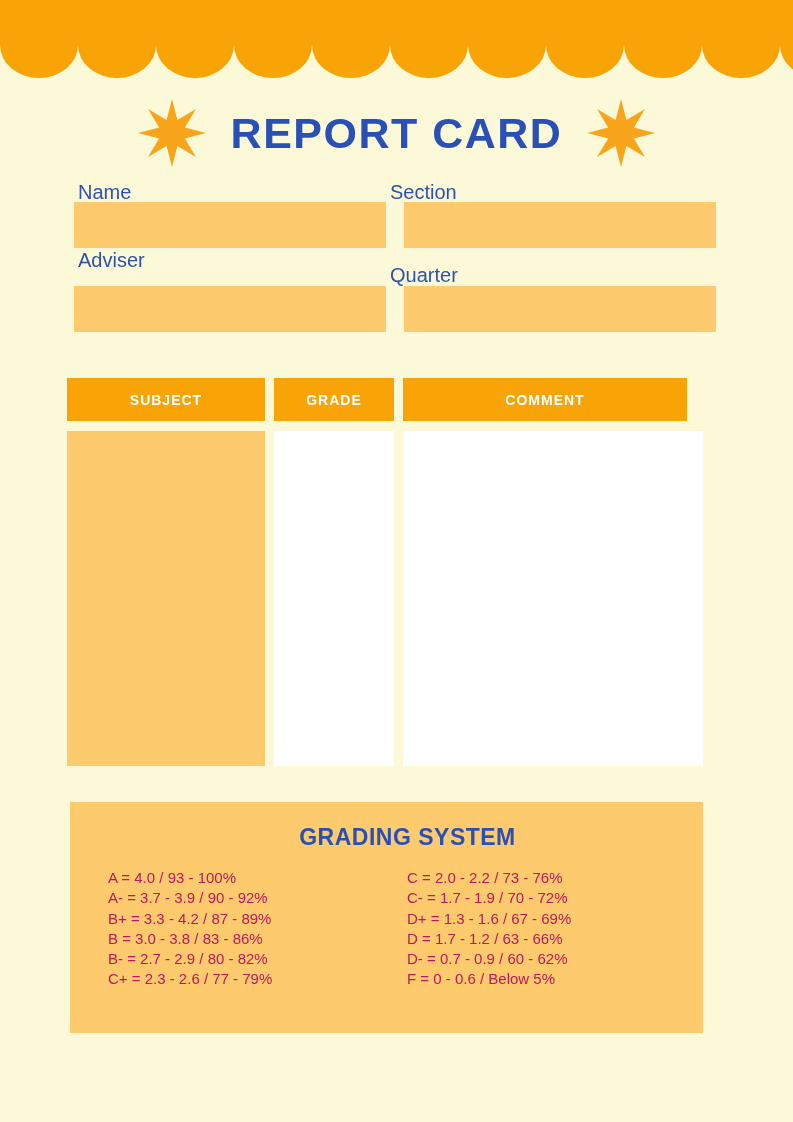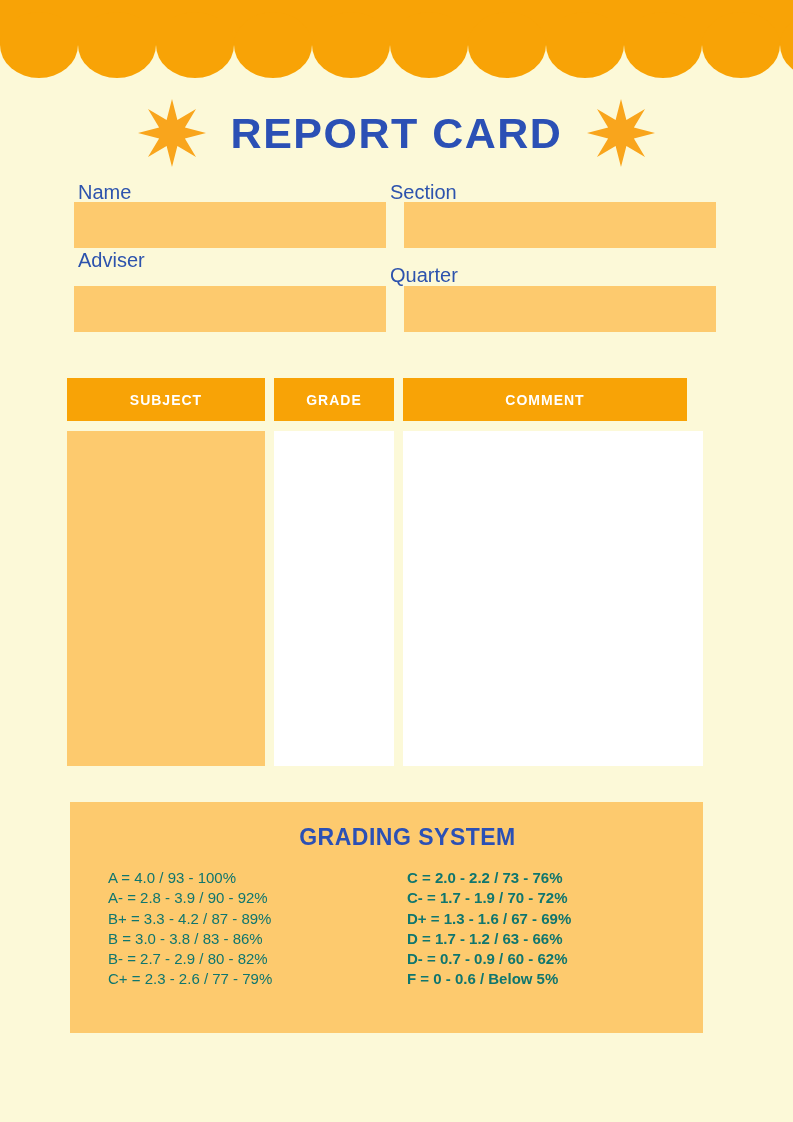--- a/index.html
+++ b/index.html
@@ -82,28 +82,28 @@
     text-align: center;
     color: #2B50B5;
     font-size: 23px;
     font-weight: 800;
     letter-spacing: 0.5px;
     margin-left: 21px;
   }
   .grading-col {
     position: absolute;
     top: 66px;
-    color: #0f766e;
+    color: #be185d;
     font-size: 15px;
     font-weight: 500;
     line-height: 20.3px;
     white-space: nowrap;
   }
   .grading-col-left  { left: 38px; }
-  .grading-col-right { left: 337px; font-weight: bold; }
+  .grading-col-right { left: 337px; }
 </style>
 </head>
 <body>
 
 <div class="page">
 
   <svg class="scallop-border" viewBox="0 0 793 80" xmlns="http://www.w3.org/2000/svg" aria-hidden="true">
     <rect x="0" y="0" width="793" height="45" fill="#F8A306"></rect>
     <ellipse cx="39" cy="45" rx="39" ry="33" fill="#F8A306"></ellipse>
     <ellipse cx="117" cy="45" rx="39" ry="33" fill="#F8A306"></ellipse>
@@ -145,21 +145,21 @@
   <div class="th-cell" style="left:403px; width:284px;">COMMENT</div>
 
   <div class="td-cell td-subject" style="left:67px; width:198px;"></div>
   <div class="td-cell td-white" style="left:274px; width:120px;"></div>
   <div class="td-cell td-white" style="left:403px; width:300px;"></div>
 
   <div class="grading-panel">
     <div class="grading-title">GRADING SYSTEM</div>
     <div class="grading-col grading-col-left">
       <div>A = 4.0 / 93 - 100%</div>
-      <div>A- = 2.8 - 3.9 / 90 - 92%</div>
+      <div>A- = 3.7 - 3.9 / 90 - 92%</div>
       <div>B+ = 3.3 - 4.2 / 87 - 89%</div>
       <div>B = 3.0 - 3.8 / 83 - 86%</div>
       <div>B- = 2.7 - 2.9 / 80 - 82%</div>
       <div>C+ = 2.3 - 2.6 / 77 - 79%</div>
     </div>
     <div class="grading-col grading-col-right">
       <div>C = 2.0 - 2.2 / 73 - 76%</div>
       <div>C- = 1.7 - 1.9 / 70 - 72%</div>
       <div>D+ = 1.3 - 1.6 / 67 - 69%</div>
       <div>D = 1.7 - 1.2 / 63 - 66%</div>

